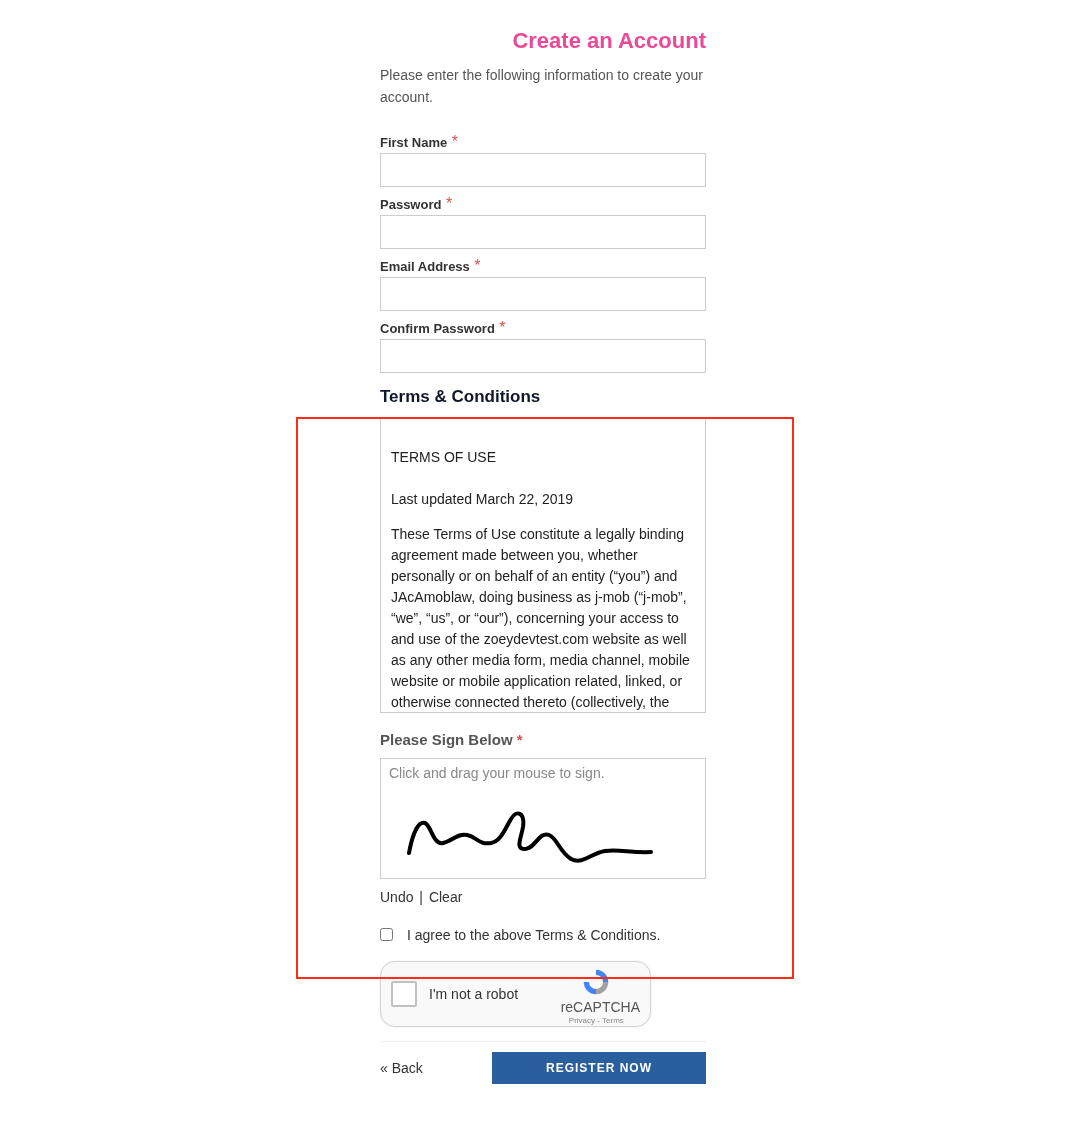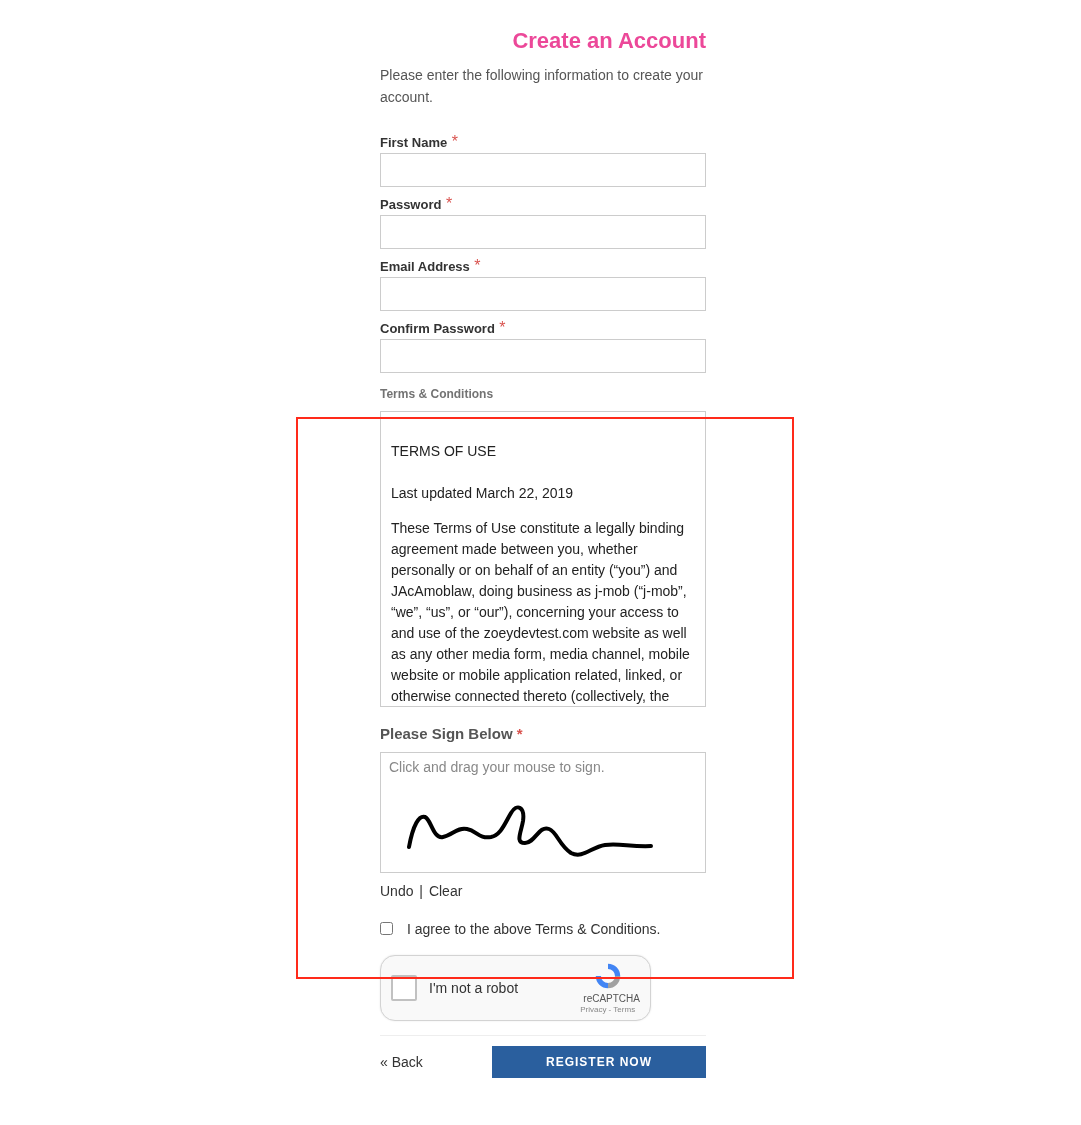--- a/index.html
+++ b/index.html
@@ -47,23 +47,23 @@
     }
     .text-input {
       width: 100%;
       height: 34px;
       border: 1px solid #ccc;
       padding: 6px 8px;
       font-size: 14px;
       background: #fff;
     }
     .section-title {
-      font-size: 12px;
-      font-weight: bold;
-      color: #737373;
+      font-size: 17px;
+      font-weight: bold;
+      color: #0f172a;
       margin-top: 14px;
       margin-bottom: 10px;
     }
     .terms-box {
       border: 1px solid #ccc;
       height: 296px;
       overflow: hidden;
       padding: 8px 10px;
       font-size: 14px;
       line-height: 1.5;
@@ -166,21 +166,21 @@
       text-align: center;
       font-size: 8px;
       color: #777;
     }
     .recaptcha-logo {
       width: 30px;
       height: 28px;
       margin: 0 auto 1px auto;
     }
     .recaptcha-brand {
-      font-size: 10px;
+      font-size: 14px;
       color: #555;
       margin-bottom: 1px;
       margin-left: 8px;
     }
     .recaptcha-legal {
       font-size: 8px;
       color: #888;
     }
     .footer-divider {
       margin-top: 14px;

